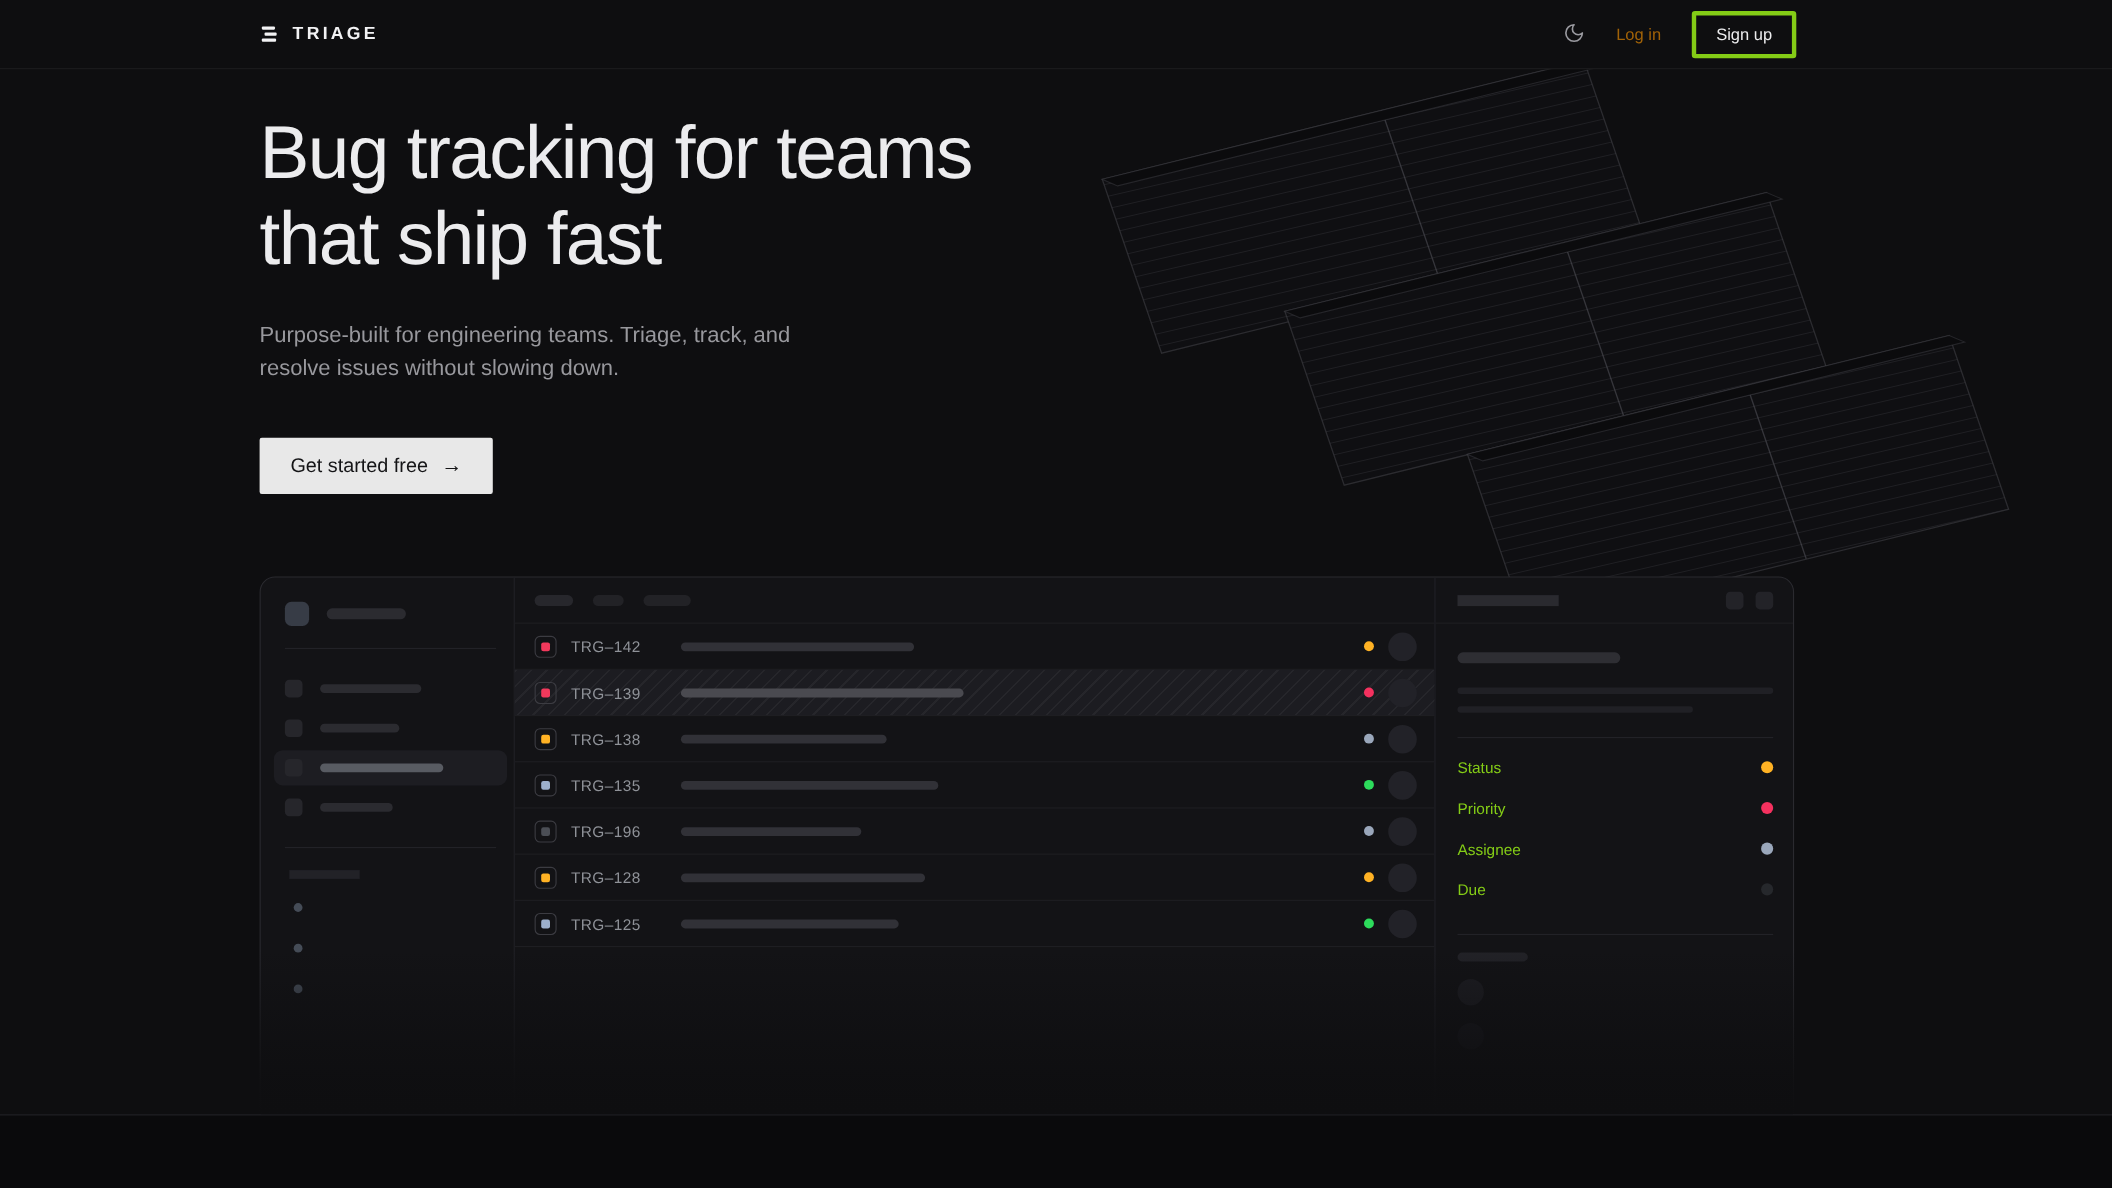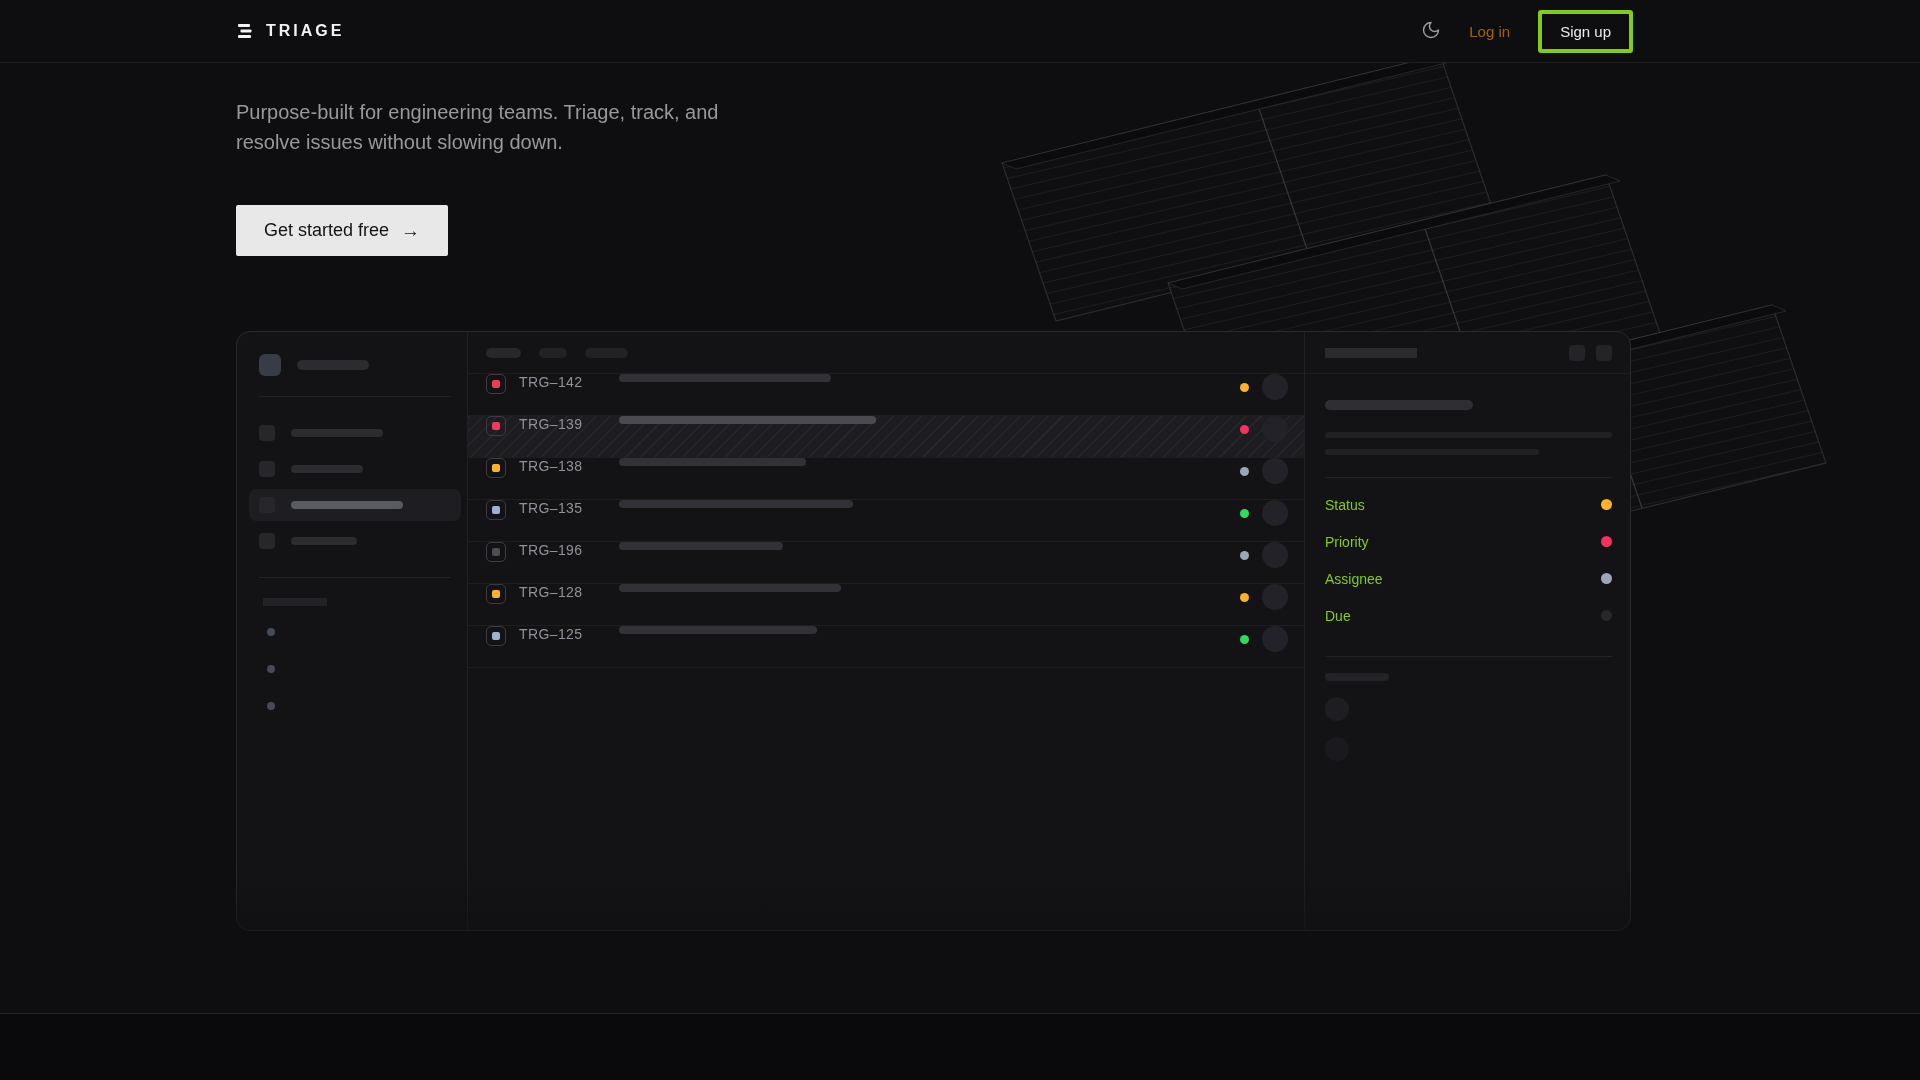--- a/index.html
+++ b/index.html
@@ -85,21 +85,21 @@
 
   
   .mk-list { width:837px; flex:none; display:flex; flex-direction:column; }
   .list-header { height:42px; flex:none; display:flex; align-items:center; gap:18px; padding-left:18px; border-bottom:1px solid #1e1e22; }
   .pill { height:10px; border-radius:5px; background:#222226; }
   .pill.p1 { width:35px; background:#27272c; }
   .pill.p2 { width:28px; }
   .pill.p3 { width:43px; }
   .issue-row {
     height:42px; flex:none;
-    display:flex; align-items:flex-start;
+    display:flex; align-items:center;
     padding:0 16px 0 18px;
     border-bottom:1px solid #1e1e22;
     position:relative;
   }
   .issue-row.selected {
     background:#1c1c21;
     background-image:repeating-linear-gradient(135deg, rgba(255,255,255,0.045) 0 1.5px, transparent 1.5px 10px);
   }
   .issue-icon {
     width:20px; height:20px; flex:none;
@@ -186,20 +186,24 @@
         <line x1="254" y1="45" x2="308" y2="203" stroke="#55555c" stroke-opacity="0.55" stroke-width="1.2"></line>
         <path d="M0,108 L438,0 L452,6 L14,114 Z" fill="#0b0b0d" stroke="#45454b" stroke-opacity="0.45" stroke-width="1"></path>
       </g>
     </defs>
     <use href="#slab" transform="translate(1002,-8)"></use>
     <use href="#slab" transform="translate(1168,112)"></use>
     <use href="#slab" transform="translate(1334,242)"></use>
   </svg>
 
   <div class="hero-inner">
+    <h1 class="hero-title">
+      <span>Bug tracking for teams</span>
+      <span>that ship fast</span>
+    </h1>
     <p class="hero-sub">
       <span>Purpose-built for engineering teams. Triage, track, and</span>
       <span>resolve issues without slowing down.</span>
     </p>
     <button class="cta-btn">
       <span>Get started free</span>
       <span class="cta-arrow">→</span>
     </button>
 
     

